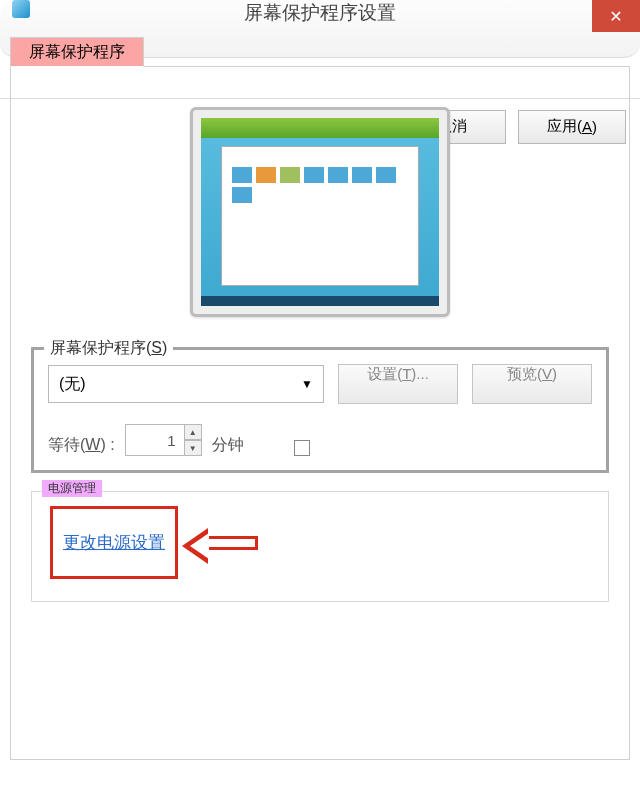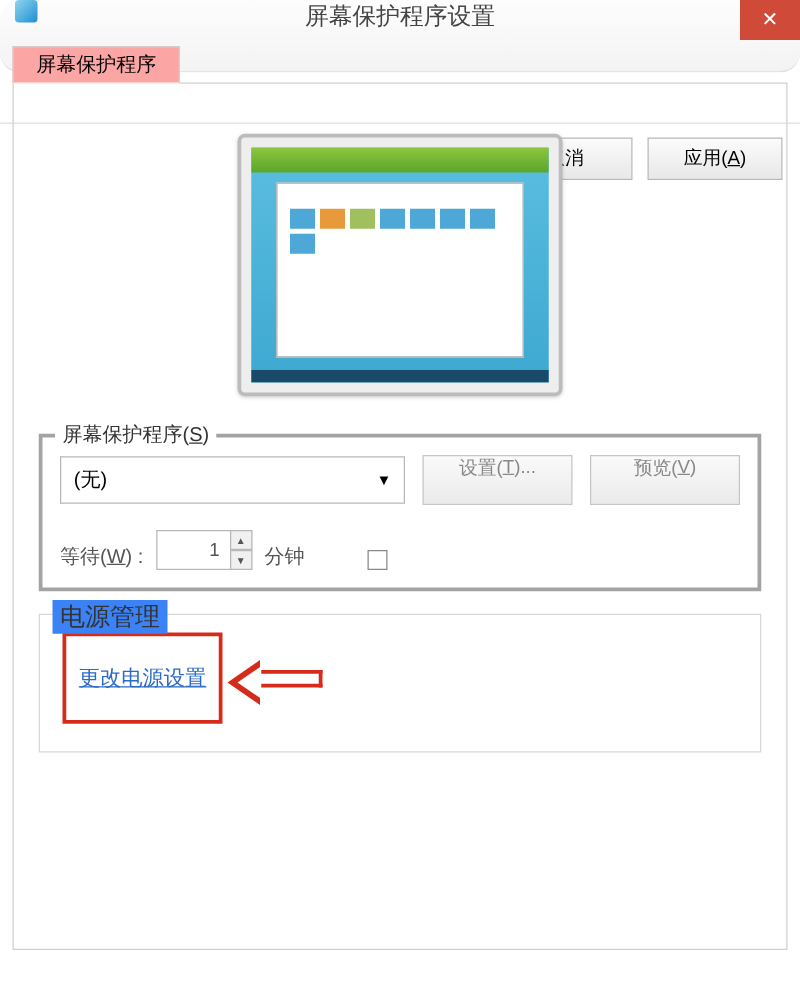--- a/index.html
+++ b/index.html
@@ -37,21 +37,21 @@
 
 .row2 { display: flex; align-items: flex-end; gap: 10px; margin-top: 20px; font-size: 16px; color: #555; }
 .spinner { display: flex; }
 .spinval { width: 60px; height: 32px; border: 1px solid #b8b8b8; text-align: right; padding-right: 8px; display:flex; align-items:center; justify-content:flex-end; font-size: 15px; }
 .spinbtns { display: flex; flex-direction: column; }
 .spinbtns div { width: 18px; height: 16px; border: 1px solid #b8b8b8; background: #f0f0f0; font-size: 8px; display: flex; align-items: center; justify-content: center; margin-left: -1px; }
 .chk { display: flex; align-items: center; gap: 8px; margin-left: 40px; }
 .chkbox { width: 16px; height: 16px; border: 1px solid #888; }
 
 .group2 { margin: 18px 20px 0 20px; border: 1px solid #d8d8d8; padding: 14px 18px 22px 18px; position: relative; }
-.group2 .legend { position: absolute; top: -12px; left: 10px; background: #3b82f6; padding: 0 6px; font-size: 20px; color: #333; }
+.group2 .legend { position: absolute; top: -12px; left: 10px; background: #f0abfc; padding: 0 6px; font-size: 12px; color: #333; }
 .group2 .desc { font-size: 16px; color: #333; margin-bottom: 28px; }
 .linkwrap { display: flex; align-items: center; gap: 30px; }
 .link { color: #2a6ac8; font-size: 17px; text-decoration: underline; border: 3px solid #d62a1a; padding: 22px 10px; display: inline-block; }
 .arrow { position: relative; }
 .arrowshape { width: 50px; height: 14px; background: #fff; border: 3px solid #d62a1a; border-left: none; position: relative; }
 .arrowhead { position: absolute; left: -26px; top: -11px; width: 0; height: 0; border-top: 18px solid transparent; border-bottom: 18px solid transparent; border-right: 26px solid #d62a1a; }
 .arrowheadw { position: absolute; left: -18px; top: -6px; width: 0; height: 0; border-top: 13px solid transparent; border-bottom: 13px solid transparent; border-right: 19px solid #fff; }
 
 .dlgbtns { height: 56px; border-top: 1px solid #ddd; display: flex; justify-content: flex-end; align-items: center; gap: 12px; padding-right: 14px; margin-top: 2px; }
 .dlgbtn { height: 34px; min-width: 108px; border: 1px solid #b8b8b8; background: linear-gradient(#fbfbfb,#e8e8e8); font-size: 15px; display: flex; align-items: center; justify-content: center; padding: 0 18px; }

